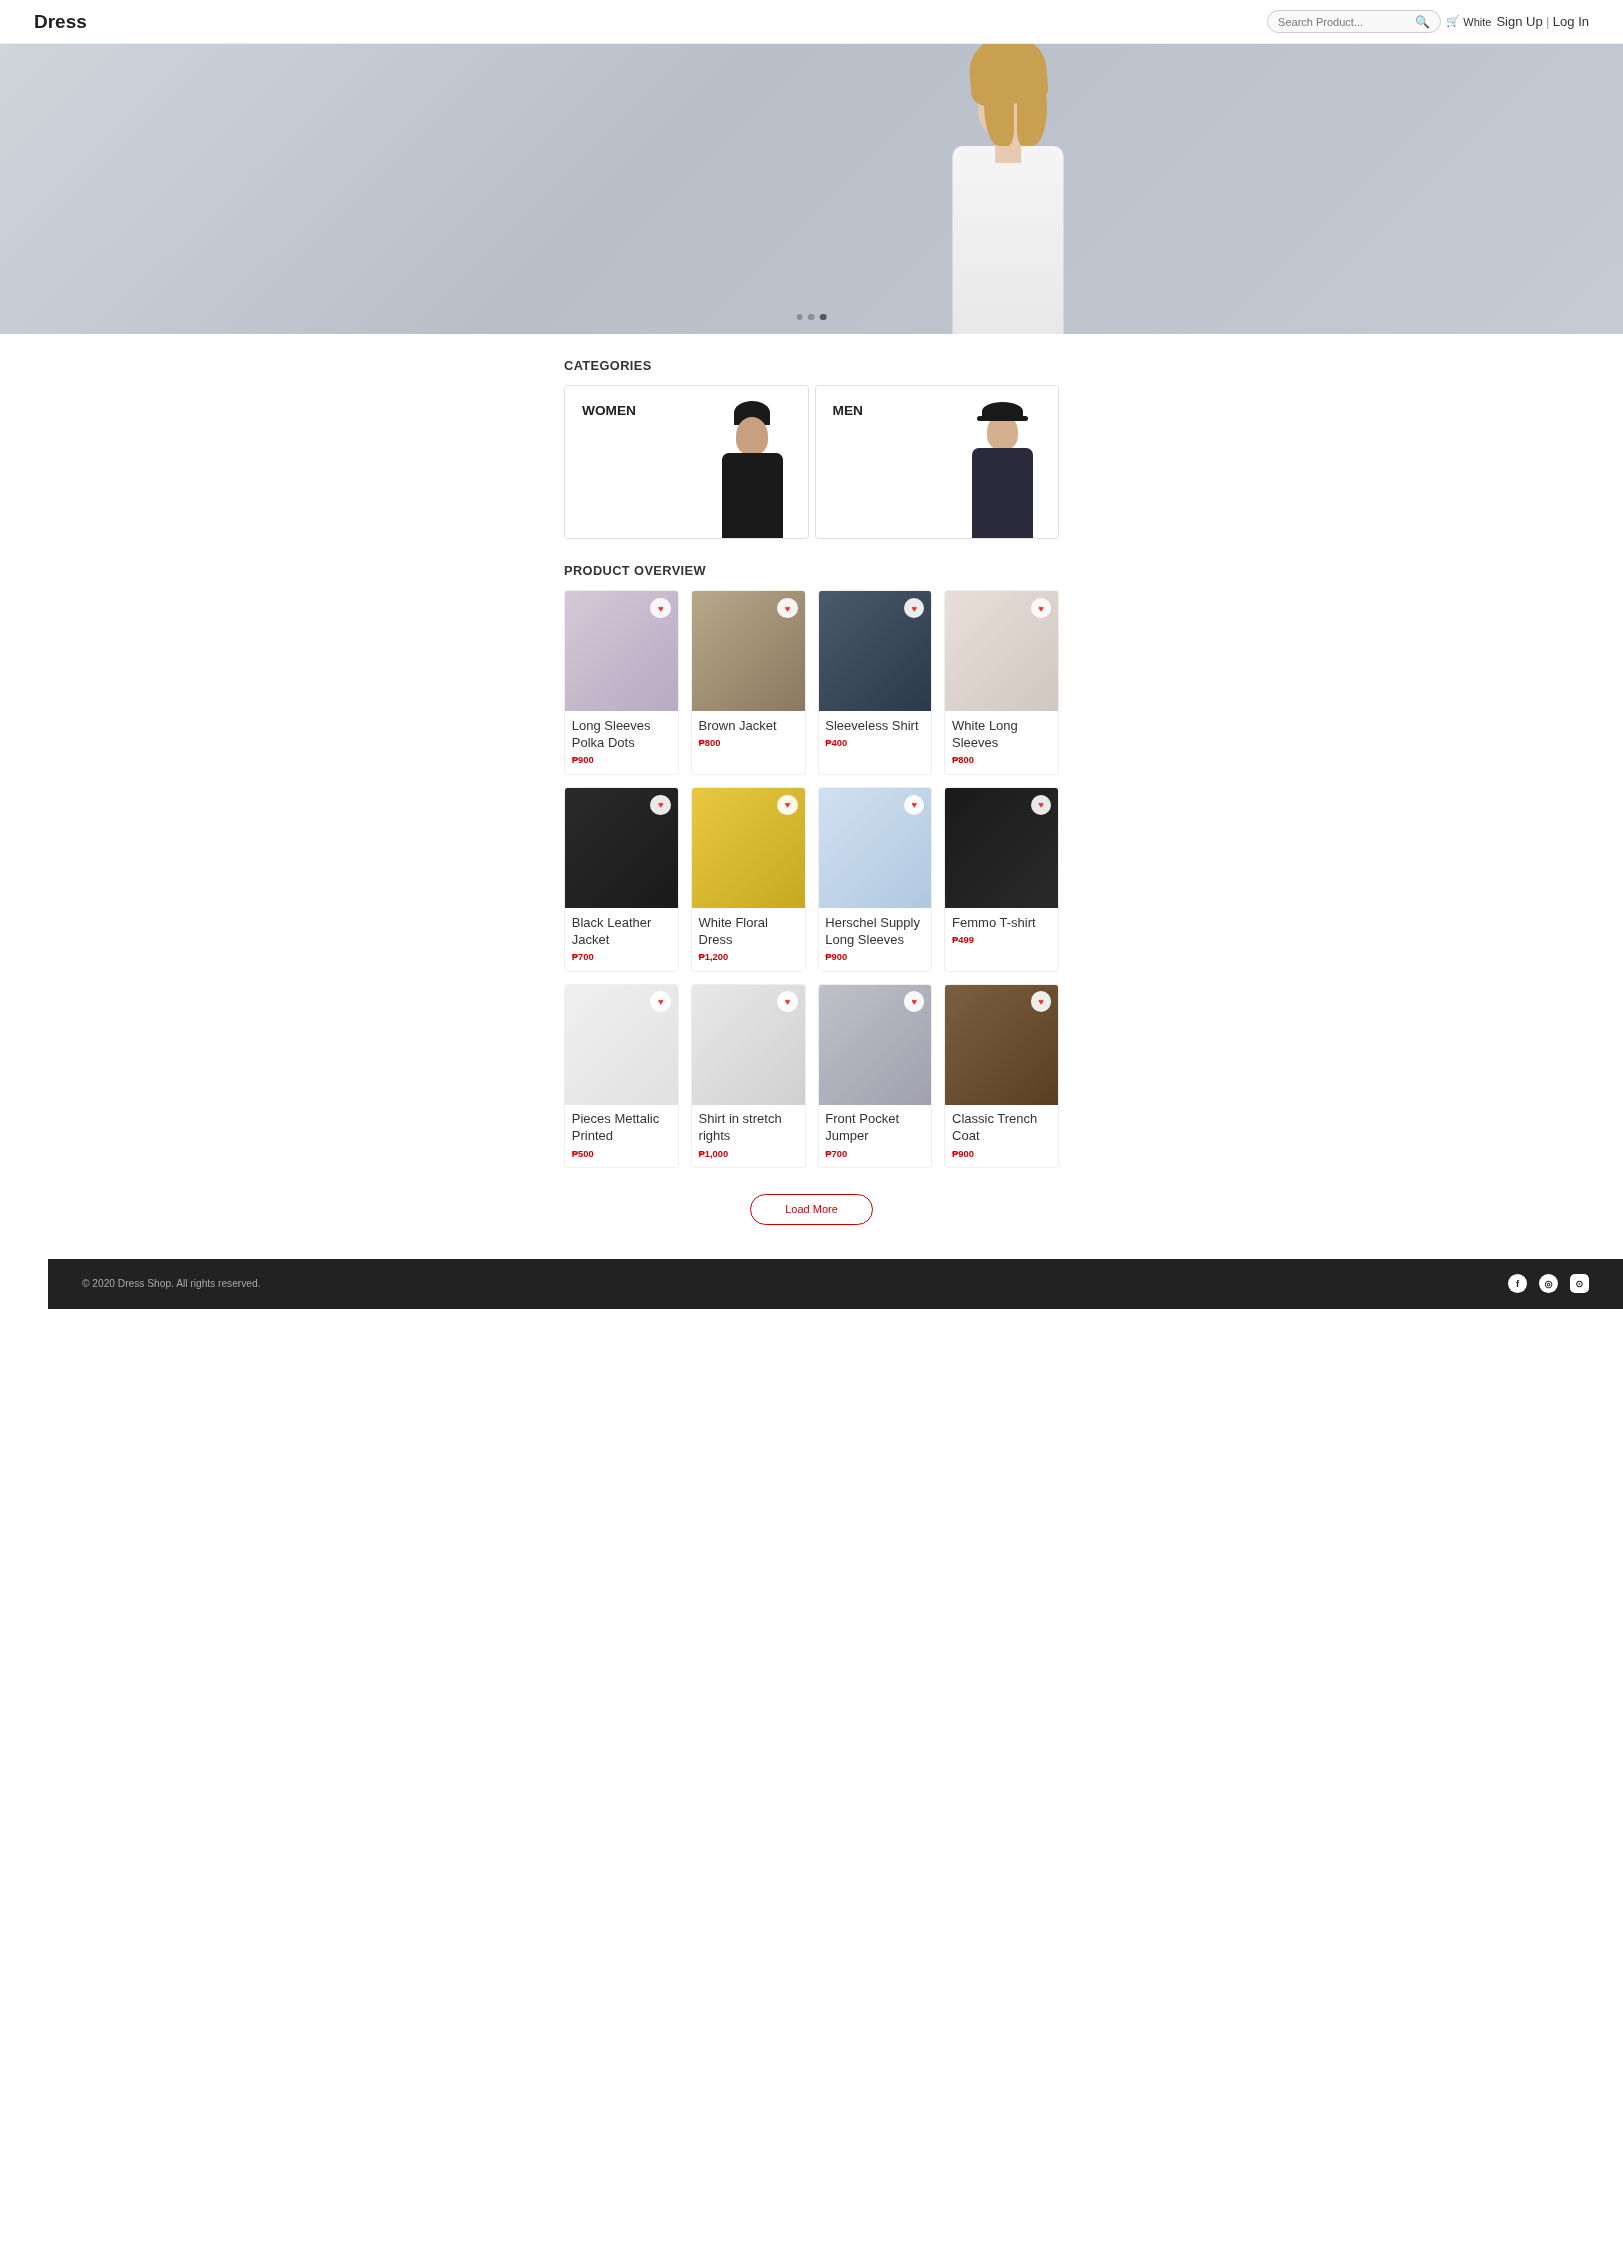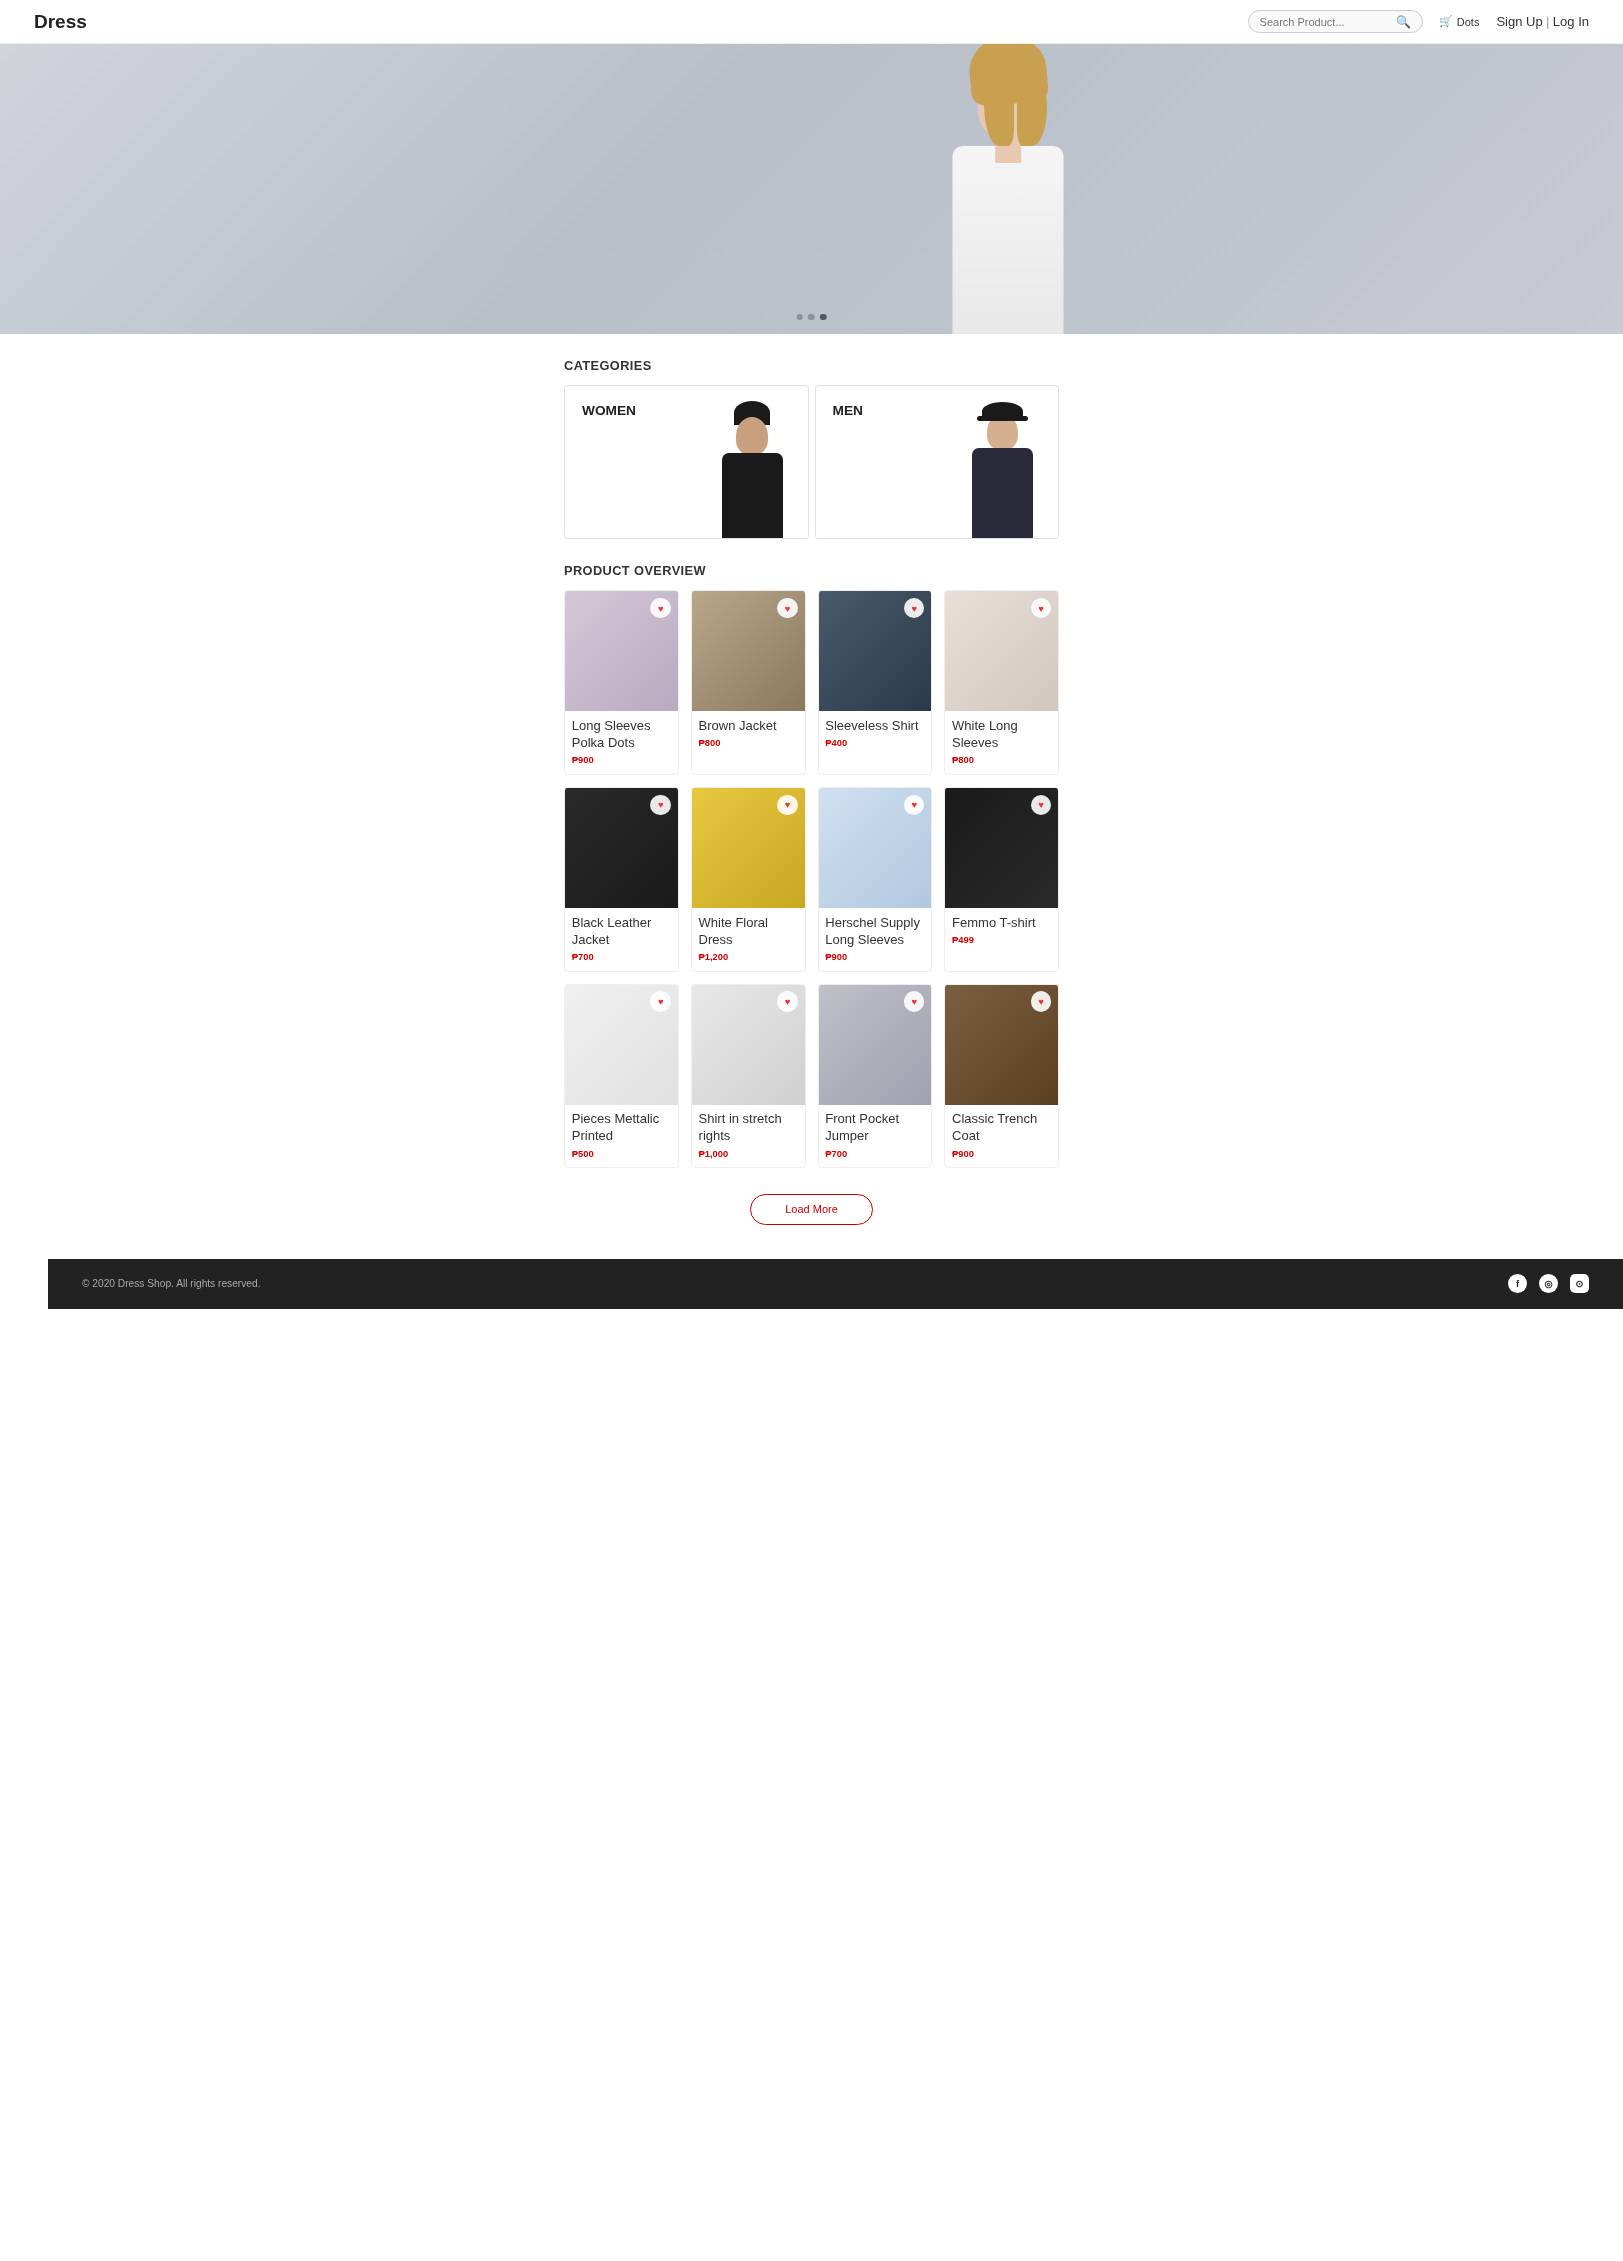--- a/index.html
+++ b/index.html
@@ -17,21 +17,21 @@
       top: 0;
       z-index: 100;
     }
     .logo {
       font-size: 19px;
       font-weight: bold;
       color: #222;
     }
     .header-right {
       display: flex;
-      gap: 17px;
+      gap: 5px;
     }
     .search-bar {
       display: flex;
       align-items: center;
       border: 0.9px solid #ccc;
       border-radius: 17px;
       padding: 3.4px 10.2px;
       background: #f9f9f9;
     }
     .search-bar input {
@@ -309,21 +309,21 @@
 
 <header>
   <div class="logo">Dress</div>
   <div class="header-right">
     <div class="search-bar">
       <input type="text" placeholder="Search Product..." style="">
       <button class="search-icon-btn">🔍</button>
     </div>
     <a class="cart-link">
       <span>🛒</span>
-      <span>Dots</span>
+      <span>White</span>
     </a>
     <div class="nav-links">
       <a>Sign Up</a>
       <span class="nav-divider">|</span>
       <a>Log In</a>
     </div>
   </div>
 </header>
 
 <div class="hero">

